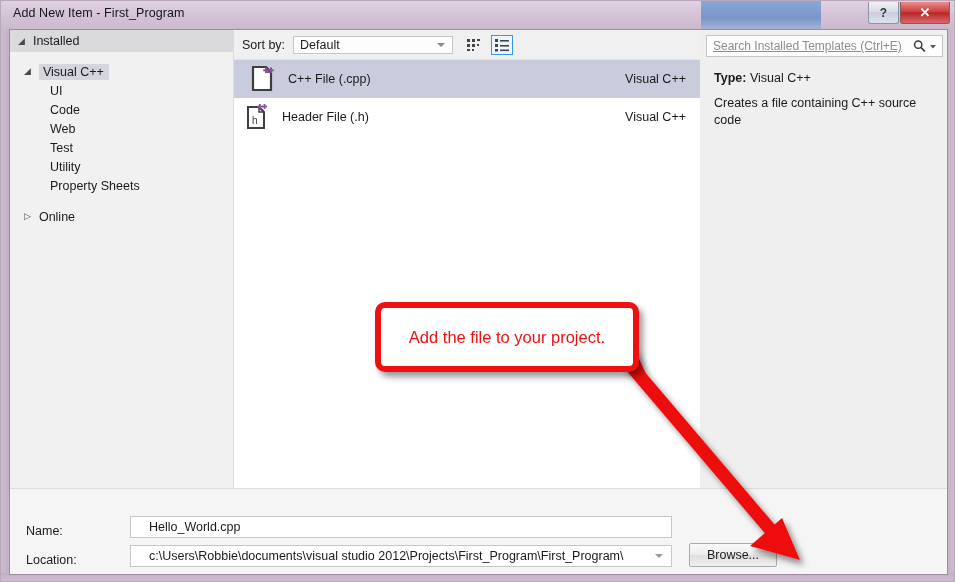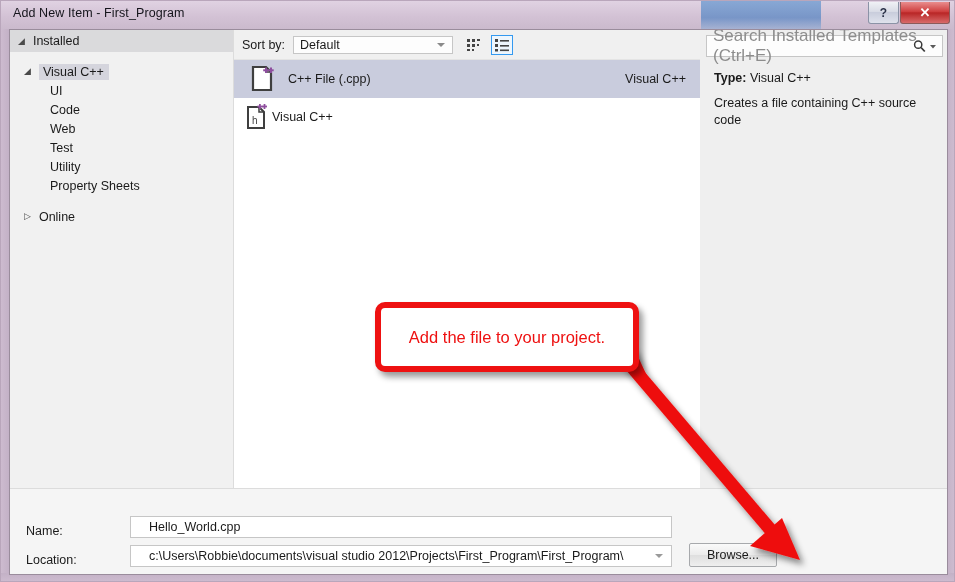--- a/index.html
+++ b/index.html
@@ -201,21 +201,21 @@
   .searchbox {
     position: relative;
     margin: 5px 6px 0 6px;
     height: 22px;
     background: #fdfdfd;
     border: 1px solid #c6c6c6;
     box-sizing: border-box;
     display: flex; align-items: center;
     padding-left: 6px;
   }
-  .searchbox .ph { font-size: 17px; color: #8d8d8d; }
+  .searchbox .ph { font-size: 12px; color: #8d8d8d; text-decoration: underline; }
   .search-icons {
     position: absolute; right: 5px; top: 50%;
     transform: translateY(-50%);
     display: flex; align-items: center; gap: 3px;
   }
   .detail-body { padding: 14px 12px 0 14px; }
   .detail-type {
     font-size: 12.5px; color: #1a1a1a;
     margin-bottom: 10px;
   }
@@ -415,20 +415,21 @@
               <path d="M15 4 L15 9 L20 9" fill="none" stroke="#3f3f3f" stroke-width="1.5"></path>
               <text x="8" y="21" font-family="Liberation Sans, sans-serif" font-size="10" fill="#3f3f3f">h</text>
               <g fill="#8e4f9e">
                 <rect x="15" y="1" width="1.8" height="5"></rect>
                 <rect x="13.4" y="2.6" width="5" height="1.8"></rect>
                 <rect x="19.6" y="1" width="1.8" height="5"></rect>
                 <rect x="18" y="2.6" width="5" height="1.8"></rect>
               </g>
             </svg>
           </div>
+          <div class="tmpl-name">Header File (.h)</div>
           <div class="tmpl-cat">Visual C++</div>
         </div>
 
       </div>
     </div>
 
     <div class="detail-pane">
       <div class="searchbox">
         <span class="ph">Search Installed Templates (Ctrl+E)</span>
         <span class="search-icons">

